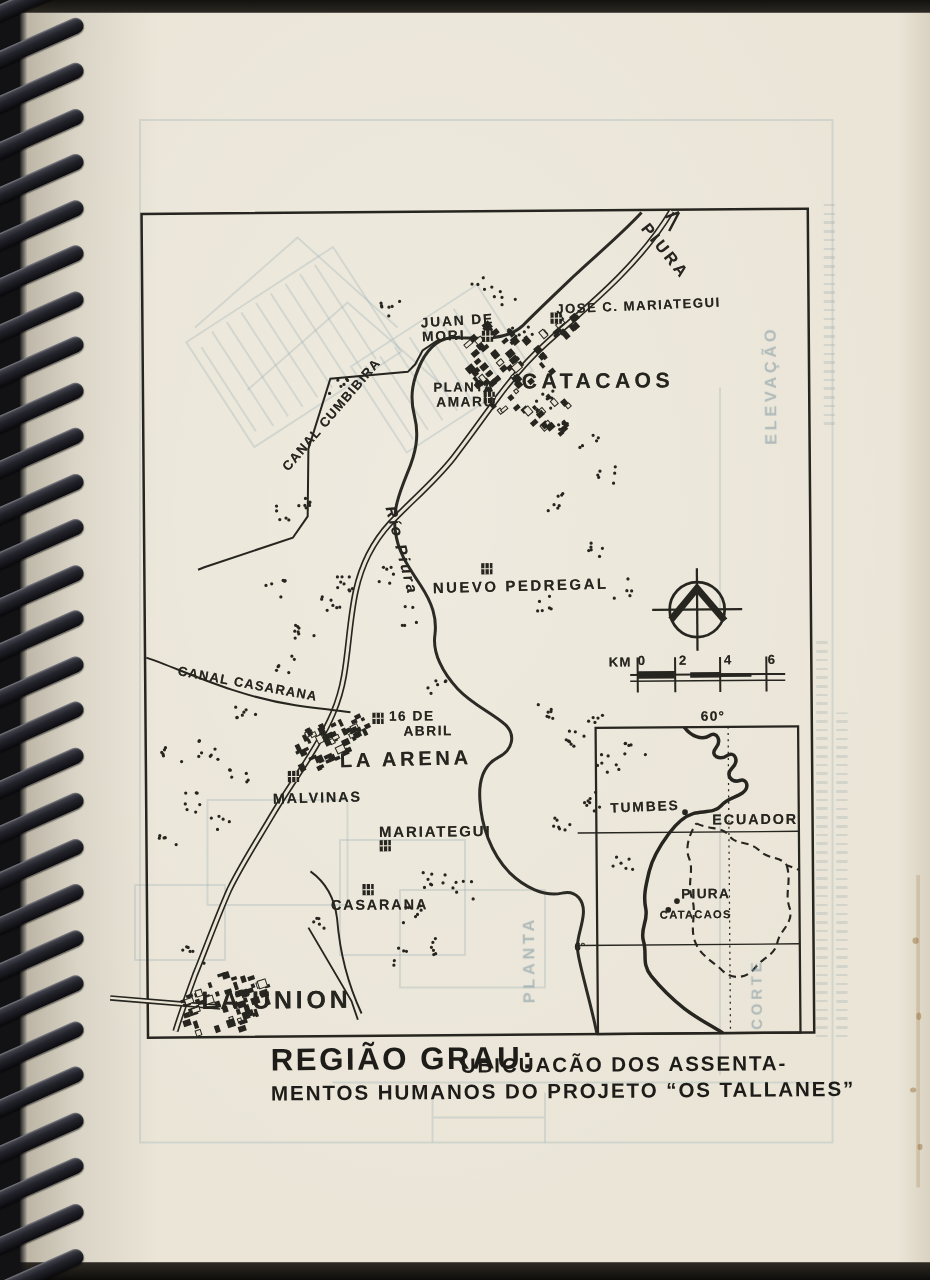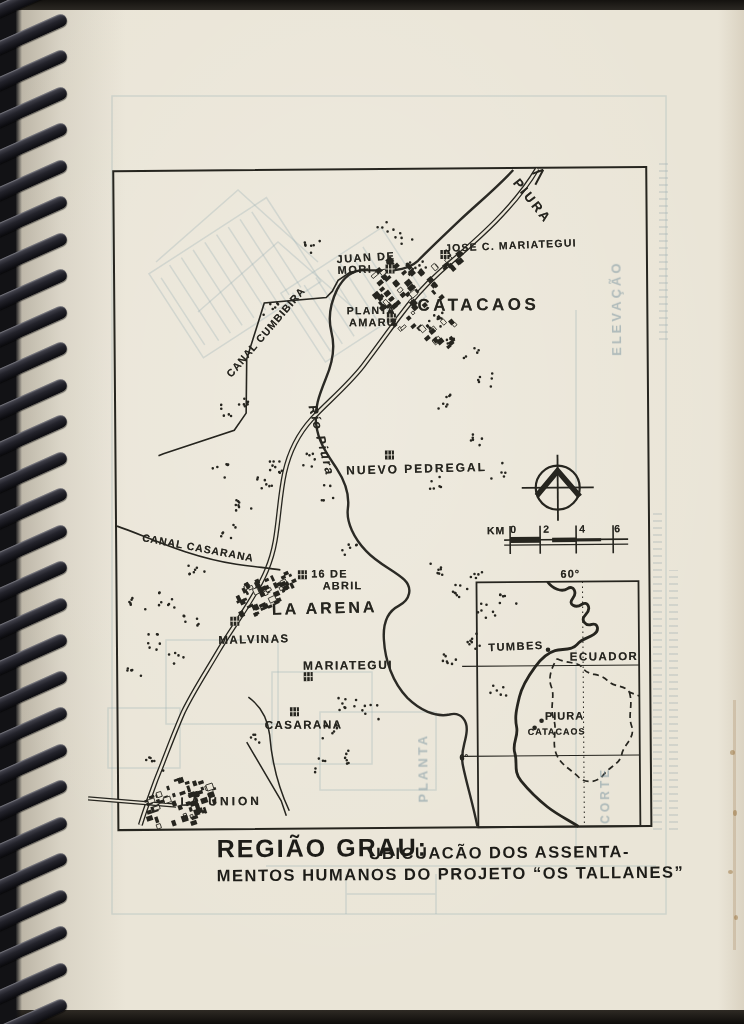--- a/index.html
+++ b/index.html
@@ -662,21 +662,21 @@
           <div class="map-label" style="left: 401px; top: 459px; font-size: 12px; letter-spacing: 2px; transform: translate(-50%, -50%) rotate(-1deg);">NUEVO PEDREGAL</div>
           <div class="map-label" style="left: 251px; top: 321px; font-size: 10.5px; letter-spacing: 1px; transform: translate(-50%, -50%) rotate(-49deg);">CANAL CUMBIBIRA</div>
           <div class="map-label" style="left: 306px; top: 430px; font-size: 12.5px; letter-spacing: 2px; font-style: italic; transform: translate(-50%, -50%) rotate(76deg);">Río Piura</div>
           <div class="map-label" style="left: 182px; top: 536px; font-size: 10.5px; letter-spacing: 1px; transform: translate(-50%, -50%) rotate(11deg);">CANAL CASARANA</div>
           <div class="map-label" style="left: 313px; top: 563px; font-size: 11px; letter-spacing: 1.2px; transform: translate(-50%, -50%) rotate(0deg);">16 DE</div>
           <div class="map-label" style="left: 314px; top: 575px; font-size: 11px; letter-spacing: 1.2px; transform: translate(-50%, -50%) rotate(0deg); margin-left: 12px;">ABRIL</div>
           <div class="map-label" style="left: 308px; top: 598px; font-size: 16px; letter-spacing: 3px; transform: translate(-50%, -50%) rotate(-1deg);">LA ARENA</div>
           <div class="map-label" style="left: 237px; top: 628px; font-size: 11.5px; letter-spacing: 1.5px; transform: translate(-50%, -50%) rotate(-1deg);">MALVINAS</div>
           <div class="map-label" style="left: 331px; top: 655px; font-size: 12px; letter-spacing: 1.5px; transform: translate(-50%, -50%) rotate(0deg);">MARIATEGUI</div>
           <div class="map-label" style="left: 286px; top: 714px; font-size: 11.5px; letter-spacing: 1.5px; transform: translate(-50%, -50%) rotate(0deg);">CASARANA</div>
-          <div class="map-label" style="left: 203px; top: 790px; font-size: 12px; letter-spacing: 3px; transform: translate(-50%, -50%) rotate(0deg);">LA UNION</div>
+          <div class="map-label" style="left: 203px; top: 790px; font-size: 20px; letter-spacing: 3px; transform: translate(-50%, -50%) rotate(0deg);">LA UNION</div>
           <div class="map-label" style="left: 554px; top: 565px; font-size: 11px; letter-spacing: 1px; transform: translate(-50%, -50%) rotate(0deg);">60°</div>
           <div class="map-label" style="left: 499px; top: 637px; font-size: 11px; letter-spacing: 1.5px; transform: translate(-50%, -50%) rotate(-2deg);">TUMBES</div>
           <div class="map-label" style="left: 587px; top: 648px; font-size: 11.5px; letter-spacing: 1.5px; transform: translate(-50%, -50%) rotate(0deg); text-align: center;">ECUADOR</div>
           <div class="map-label" style="left: 547px; top: 707px; font-size: 11px; letter-spacing: 1px; transform: translate(-50%, -50%) rotate(0deg);">PIURA</div>
           <div class="map-label" style="left: 539px; top: 723px; font-size: 9px; letter-spacing: 1px; transform: translate(-50%, -50%) rotate(0deg);">CATACAOS</div>
           <div class="map-label" style="left: 446px; top: 748px; font-size: 9px; letter-spacing: 0px; transform: translate(-50%, -50%) rotate(0deg);">6°</div>
           <div class="map-label" style="left: 480px; top: 521px; font-size: 10.5px; letter-spacing: 1px; transform: translate(-50%, -50%) rotate(0deg);">KM</div>
           <div class="map-label" style="left: 497px; top: 520px; font-size: 10.5px; letter-spacing: 0px; transform: translate(-50%, -50%) rotate(0deg);">0</div>
           <div class="map-label" style="left: 530px; top: 520px; font-size: 10.5px; letter-spacing: 0px; transform: translate(-50%, -50%) rotate(0deg);">2</div>
           <div class="map-label" style="left: 566px; top: 520px; font-size: 10.5px; letter-spacing: 0px; transform: translate(-50%, -50%) rotate(0deg);">4</div>

